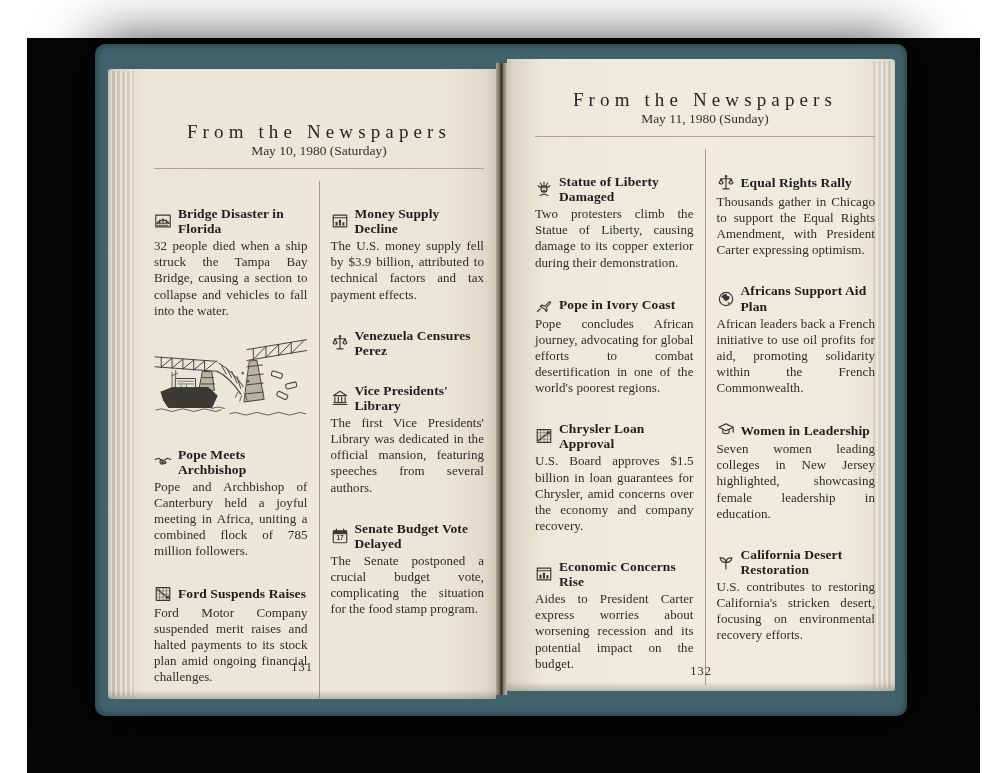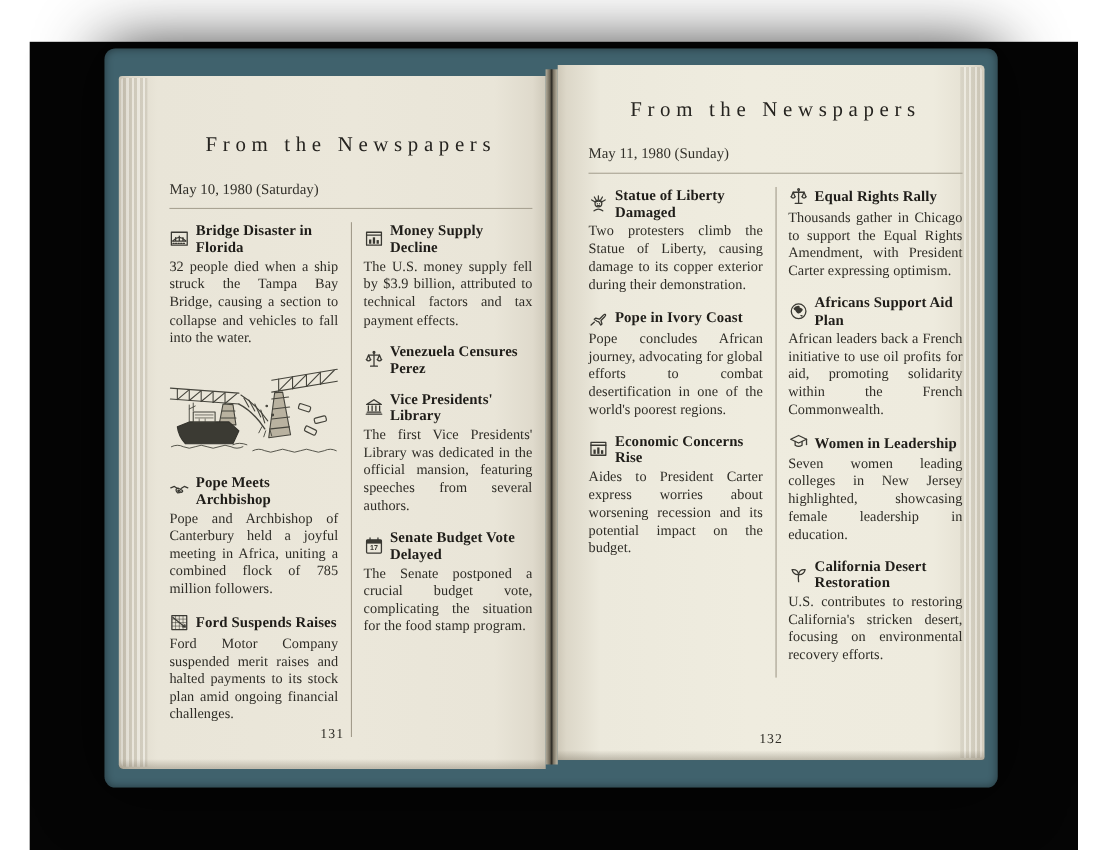--- a/index.html
+++ b/index.html
@@ -54,30 +54,30 @@
     background:linear-gradient(90deg,#b3ac9b 0%,#6e6758 35%,#2c2b25 50%,#7c7565 65%,#c1bba9 100%);
   }
   .page-inner{position:absolute;inset:0;}
   .page-left .page-inner{padding:52px 12px 0 46px;}
   .page-right .page-inner{padding:30px 20px 0 28px;}
   .page-header{
     text-align:center;font-weight:normal;font-size:19px;color:#262420;
     letter-spacing:.27em;white-space:nowrap;
   }
   .page-date{
-    font-size:13.5px;color:#32302a;margin-top:21px;
+    text-align:center;font-size:13.5px;color:#32302a;margin-top:0;
   }
   .header-rule{
     border:none;border-top:1px solid #a9a393;margin:9px 0 12px 0;
   }
   .cols{display:flex;align-items:stretch;}
   .col{flex:1;min-width:0;}
   .col-1{padding-right:11px;}
   .col-2{border-left:1px solid #a29b8b;padding-left:11px;}
-  .article{margin-bottom:13px;}
+  .article{margin-bottom:13px;margin-top:25px;}
   .art-head{display:flex;align-items:center;gap:6px;margin-bottom:2px;}
   .icon{flex:0 0 18px;width:18px;height:18px;color:#3a3933;}
   .icon svg{width:18px;height:18px;display:block;}
   .art-title{
     font-weight:bold;font-size:13.5px;line-height:1.12;color:#1f1d19;
     letter-spacing:.1px;
   }
   .art-body{
     margin:2px 0 0 0;font-size:13px;line-height:1.24;color:#2e2c26;
     text-align:justify;letter-spacing:.05px;
@@ -279,20 +279,33 @@
                     </svg>
                   </span>
                   <span class="art-title">Pope in Ivory Coast</span>
                 </div>
                 <p class="art-body">Pope concludes African journey, advocating for global efforts to combat desertification in one of the world's poorest regions.</p>
               </div>
               <div class="article">
                 <div class="art-head">
                   <span class="icon">
                     <svg viewBox="0 0 20 20">
+                      <rect x="2.5" y="3" width="15" height="14" fill="none" stroke="currentColor" stroke-width="1.3" stroke-linecap="round" stroke-linejoin="round"></rect>
+                      <path d="M6.2,3 V17 M10,3 V17 M13.8,3 V17 M2.5,6.5 H17.5 M2.5,10 H17.5 M2.5,13.5 H17.5" stroke="currentColor" stroke-width="0.55" fill="none"></path>
+                      <path d="M3.6,15.2 L16,5.4 M16,5.4 L13.4,5.7 M16,5.4 L15.6,7.9" fill="none" stroke="currentColor" stroke-width="1.3" stroke-linecap="round" stroke-linejoin="round"></path>
+                    </svg>
+                  </span>
+                  <span class="art-title">Chrysler Loan Approval</span>
+                </div>
+                <p class="art-body">U.S. Board approves $1.5 billion in loan guarantees for Chrysler, amid concerns over the economy and company recovery.</p>
+              </div>
+              <div class="article">
+                <div class="art-head">
+                  <span class="icon">
+                    <svg viewBox="0 0 20 20">
                       <rect x="2.5" y="3.5" width="15" height="13" fill="none" stroke="currentColor" stroke-width="1.3" stroke-linecap="round" stroke-linejoin="round"></rect>
                       <path d="M2.5,6.4 H17.5" fill="none" stroke="currentColor" stroke-width="1.3" stroke-linecap="round" stroke-linejoin="round"></path>
                       <rect x="5" y="10.8" width="2.3" height="4.3" fill="currentColor"></rect>
                       <rect x="8.8" y="8.6" width="2.3" height="6.5" fill="currentColor"></rect>
                       <rect x="12.6" y="11.4" width="2.3" height="3.7" fill="currentColor"></rect>
                     </svg>
                   </span>
                   <span class="art-title">Economic Concerns Rise</span>
                 </div>
                 <p class="art-body">Aides to President Carter express worries about worsening recession and its potential impact on the budget.</p>

